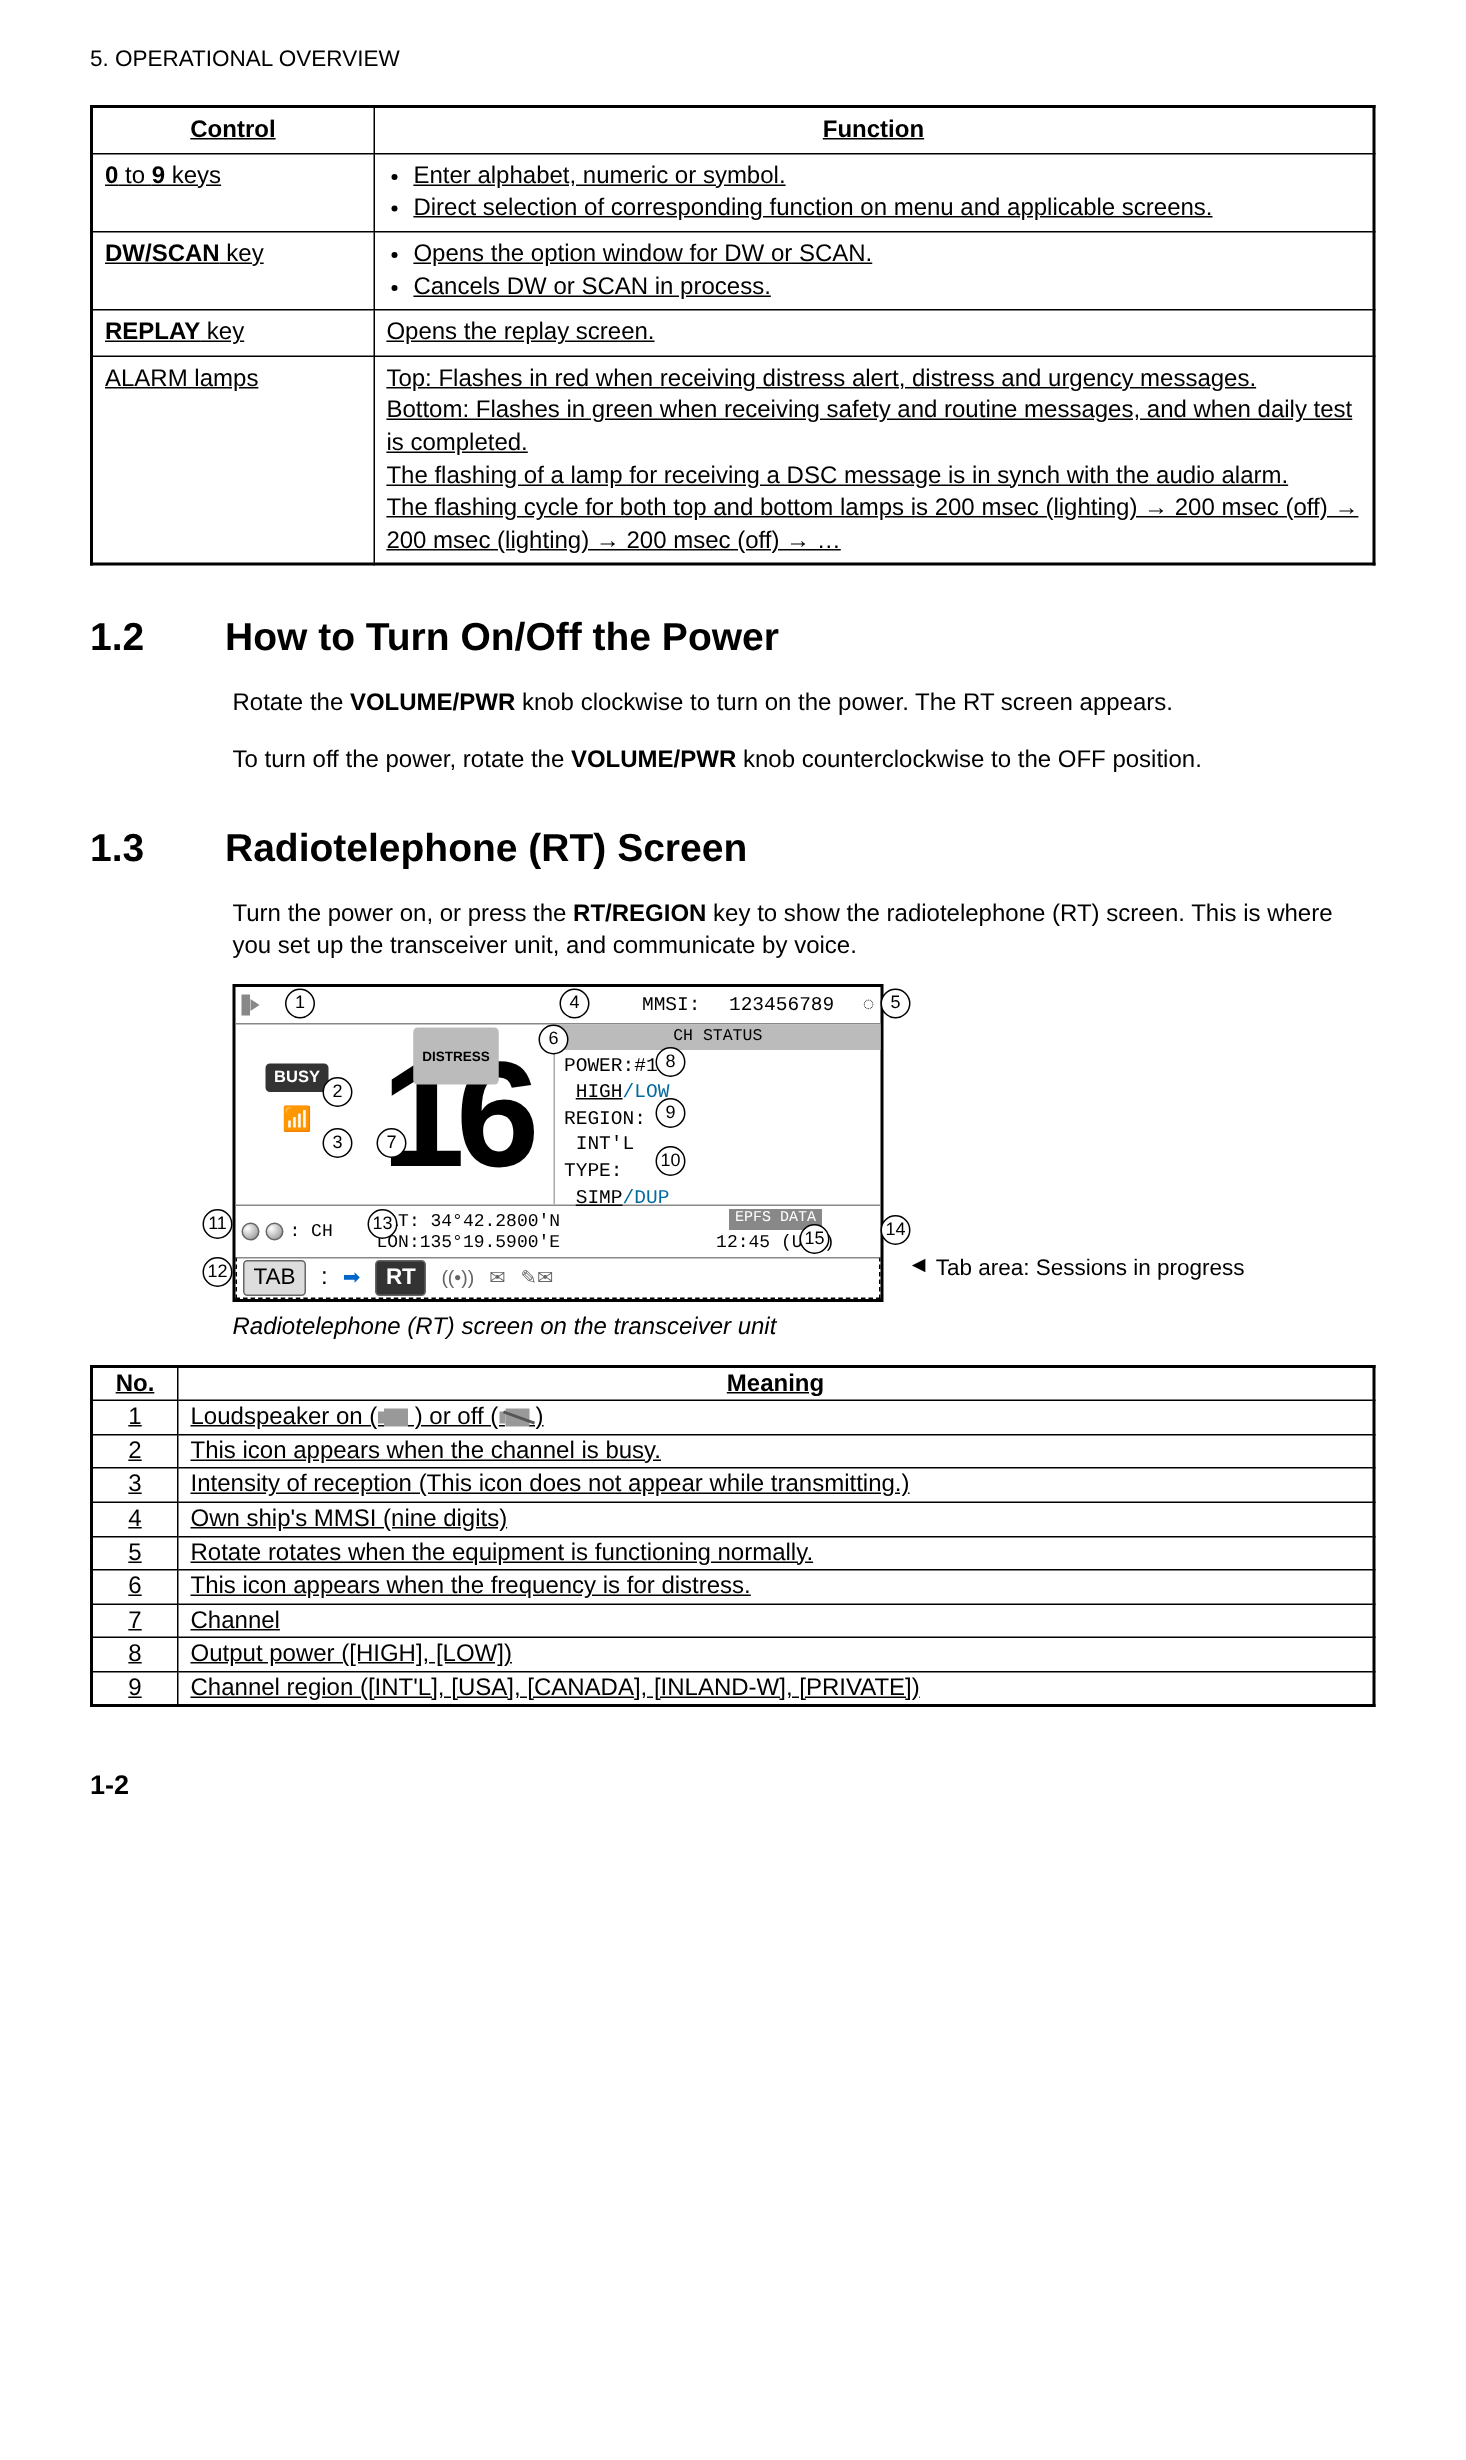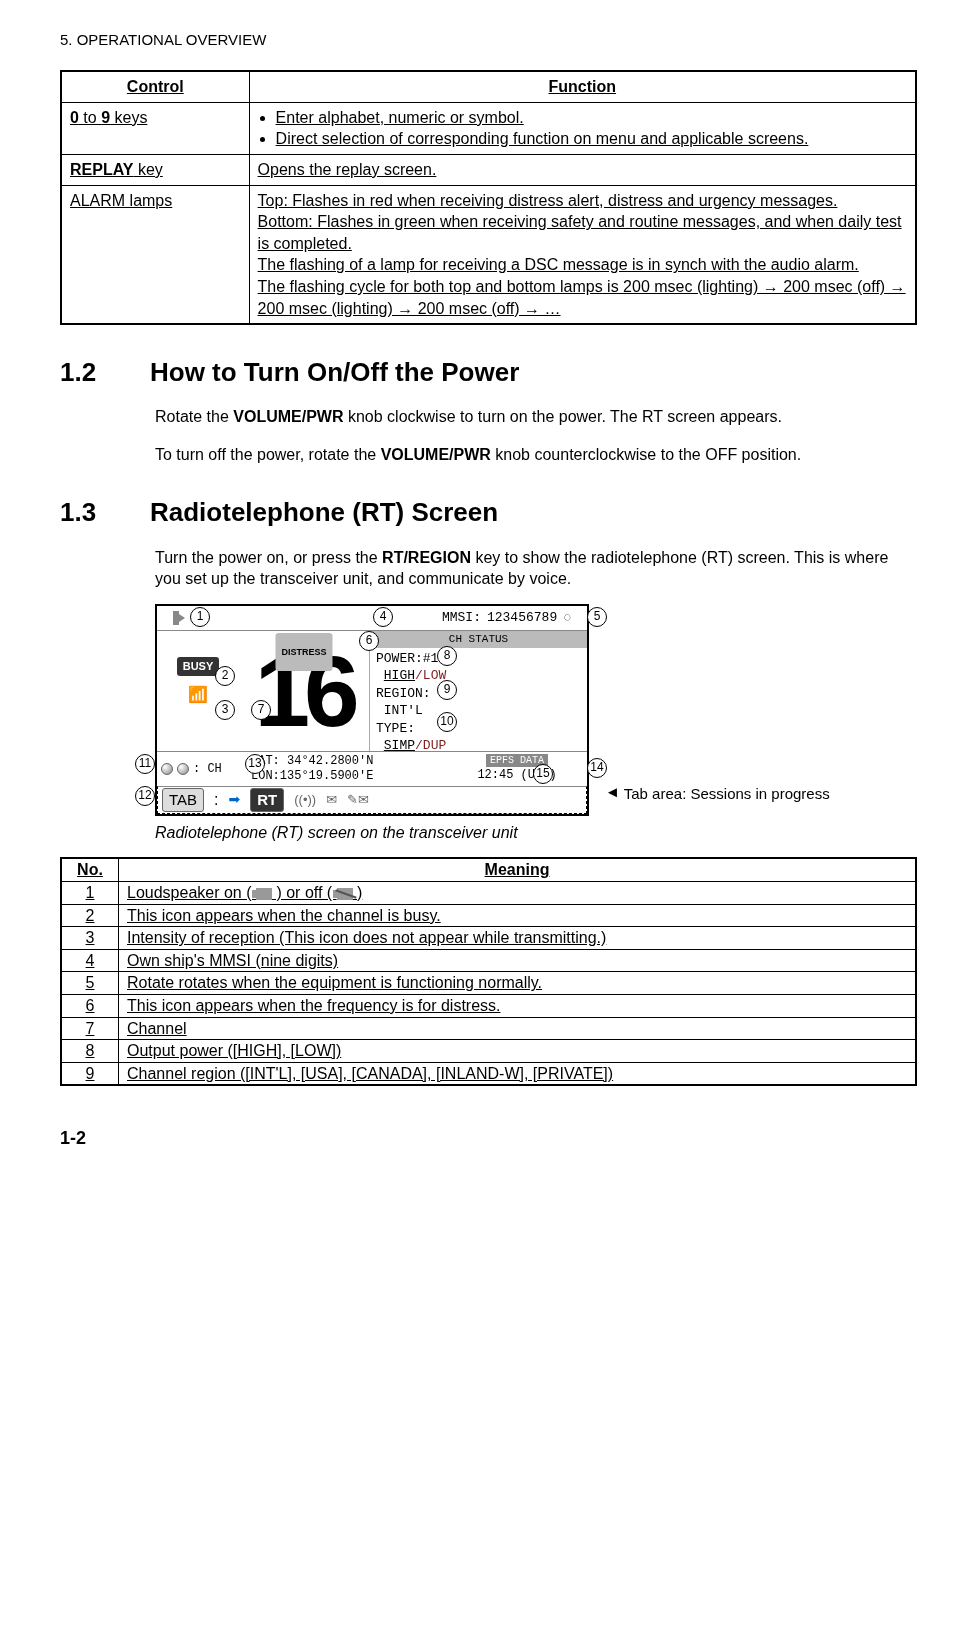--- a/index.html
+++ b/index.html
@@ -100,22 +100,22 @@
     background: #fff;
     position: relative;
   }
   .rt-top {
     display: flex;
     align-items: center;
     border-bottom: 1px solid #888;
     height: 24px;
     font-family: "Courier New", monospace;
     font-size: 13px;
-    padding: 0 16px;
-    gap: 6px;
+    padding: 0 4px;
+    gap: 19px;
   }
   .speaker-icon {
     width: 14px; height: 14px;
     display: inline-block;
     background: linear-gradient(90deg,#888 40%,transparent 40%);
     position: relative;
   }
   .speaker-icon::after {
     content:"";
     position:absolute;
@@ -171,21 +171,21 @@
     border-radius:3px;
   }
   .rt-right {
     flex:1;
     border-left:1px solid #aaa;
     padding:4px 6px;
     font-family:"Courier New", monospace;
     font-size:13px;
     line-height:1.35;
   }
-  .rt-right .label { color:#7f1d1d; }
+  .rt-right .label { color:#0369a1; }
   .underline { text-decoration: underline; }
   .rt-coords {
     border-top:1px solid #888;
     display:flex;
     font-family:"Courier New", monospace;
     font-size:12px;
     height:34px;
   }
   .rt-coords-left {
     width: 90px;
@@ -311,20 +311,29 @@
       <th>Function</th>
     </tr>
   </thead>
   <tbody id="controls-tbody">
       <tr>
         <td><b>0</b> to <b>9</b> keys</td>
         <td class="func">
           <ul class="bullet-list">
             <li>Enter alphabet, numeric or symbol.</li>
             <li>Direct selection of corresponding function on menu and applicable screens.</li>
+          </ul>
+        </td>
+      </tr>
+      <tr>
+        <td><b>DW/SCAN</b> key</td>
+        <td class="func">
+          <ul class="bullet-list">
+            <li>Opens the option window for DW or SCAN.</li>
+            <li>Cancels DW or SCAN in process.</li>
           </ul>
         </td>
       </tr>
       <tr>
         <td><b>REPLAY</b> key</td>
         <td class="func">Opens the replay screen.</td>
       </tr>
       <tr>
         <td>ALARM lamps</td>
         <td class="func">Top: Flashes in red when receiving distress alert, distress and urgency messages.<br>Bottom: Flashes in green when receiving safety and routine messages, and when daily test is completed.<br>The flashing of a lamp for receiving a DSC message is in synch with the audio alarm.<br>The flashing cycle for both top and bottom lamps is 200 msec (lighting) → 200 msec (off) → 200 msec (lighting) → 200 msec (off) → …</td>

